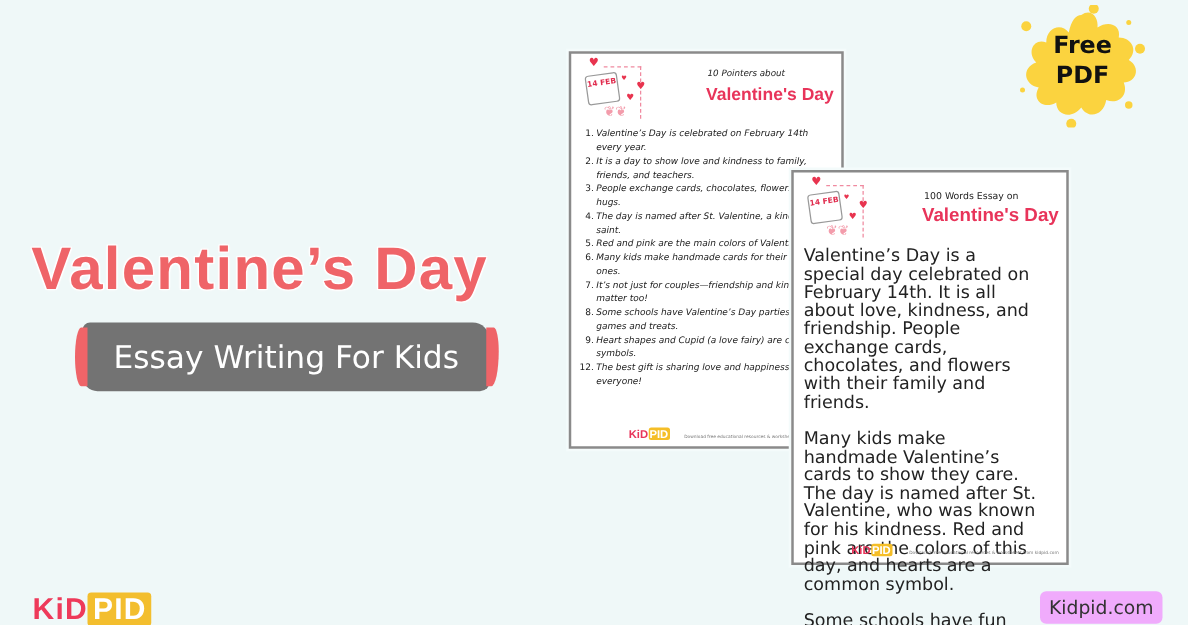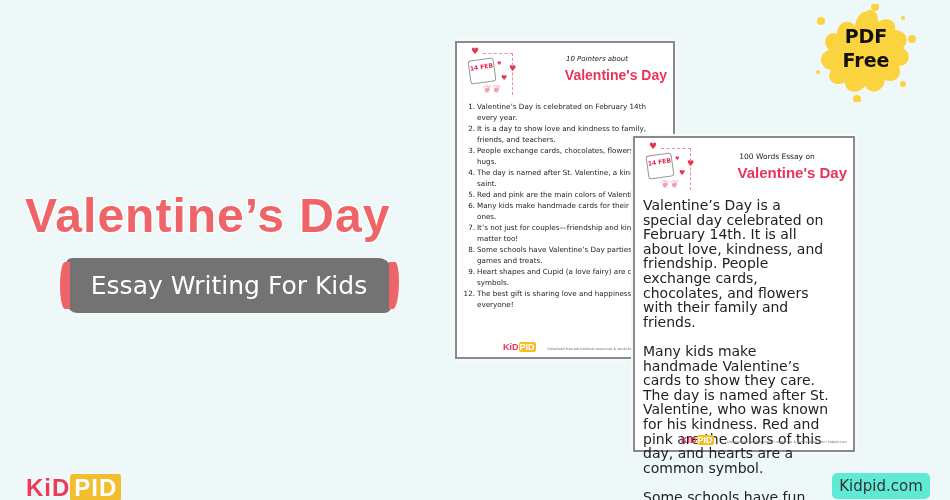--- a/index.html
+++ b/index.html
@@ -49,21 +49,21 @@
     .sheet-title { position:absolute; text-align:right; color:#e8345a; font-weight:bold; font-family:"Liberation Sans", sans-serif; }
 
     .sheet1 .sheet-caption { left:70px; top:12px; width:140px;font-style:italic; }
     .sheet1 .sheet-title { left:70px; top:24px; width:140px; font-size:14px; }
     .sheet2 .sheet-caption { left:72px; top:14px; width:140px; font-size:7.5px; }
     .sheet2 .sheet-title { left:72px; top:26px; width:140px; font-size:15px; }
 
     .pointer-list { list-style:none; padding:0 6px 0 6px; font-size:7.2px; line-height:11px; color:#222; margin-top:0; }
     .pointer-list li { display:flex; white-space:nowrap; overflow:hidden; }
     .pointer-list .num { width:12px; flex:none; text-align:right; margin-right:2px; }
-    .pointer-list .txt { white-space:normal; width:190px; }
+    .pointer-list .txt { white-space:normal; width:190px;font-style:italic; }
 
     .essay { padding:2px 20px 0 8px; font-size:14px; line-height:14.6px; color:#222; }
     .essay p { margin-bottom:14.6px; }
 
     .sheet-footer { position:absolute; left:4px; right:4px; bottom:3px; height:12px; }
     .mini-logo { position:absolute; left:2px; top:0; font-size:9px; font-weight:bold; font-family:"Liberation Sans", sans-serif;padding-left:40px; }
     .mini-logo .k { color:#e8345a; }
     .mini-logo .p { background:#f5be27; color:#fff; padding:0 1px; border-radius:2px; }
     .mini-url { position:absolute; right:2px; top:5px; font-size:3.5px; color:#777; }
 
@@ -74,21 +74,21 @@
       position:absolute; left:0; top:20px; width:100%; text-align:center;
       font-family:"DejaVu Sans", sans-serif; font-size:19px; line-height:24px; color:#111; font-weight:bold;
     }
 
     .brand-logo { position:absolute; left:26px; top:474px; font-family:"Liberation Sans", sans-serif; font-weight:bold; font-size:24px; letter-spacing:1px; }
     .brand-logo .kid { color:#ee3a5a; }
     .brand-logo .pid { background:#f3be2e; color:#fff; padding:0 4px; border-radius:3px; }
 
     .site-label {
       position:absolute; left:832px; top:473px; width:98px; height:26px;
-      background:#5eead4; border-radius:5px; text-align:center; font-size:15px; line-height:26px; color:#333;
+      background:#f0abfc; border-radius:5px; text-align:center; font-size:15px; line-height:26px; color:#333;
     }
   </style>
 </head>
 <body>
 
 <div class="main-title">Valentine’s Day</div>
 <div class="subtitle-banner">
   <span class="subtitle-text">Essay Writing For Kids</span>
 </div>
 
@@ -186,21 +186,21 @@
       <circle cx="60" cy="3" r="4"></circle>
       <circle cx="88" cy="14" r="2"></circle>
       <circle cx="97" cy="35" r="4"></circle>
       <circle cx="6" cy="17" r="4"></circle>
       <circle cx="3" cy="68" r="2"></circle>
       <circle cx="88" cy="80" r="3"></circle>
       <circle cx="42" cy="95" r="4"></circle>
     </g>
   </svg>
   <div class="badge-text">
+    <div>Free</div>
     <div>PDF</div>
-    <div>Free</div>
   </div>
 </div>
 
 <div class="brand-logo">
   <span class="kid">KiD</span><span class="pid">PID</span>
 </div>
 <div class="site-label">Kidpid.com</div>
 
 </body></html>

